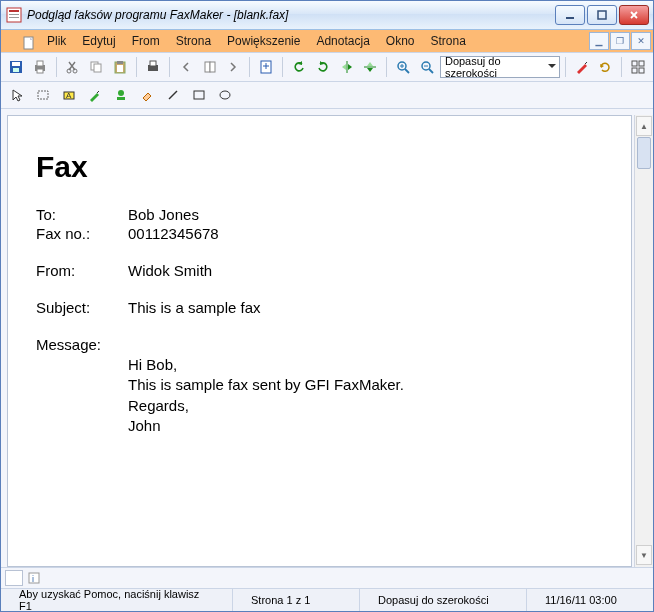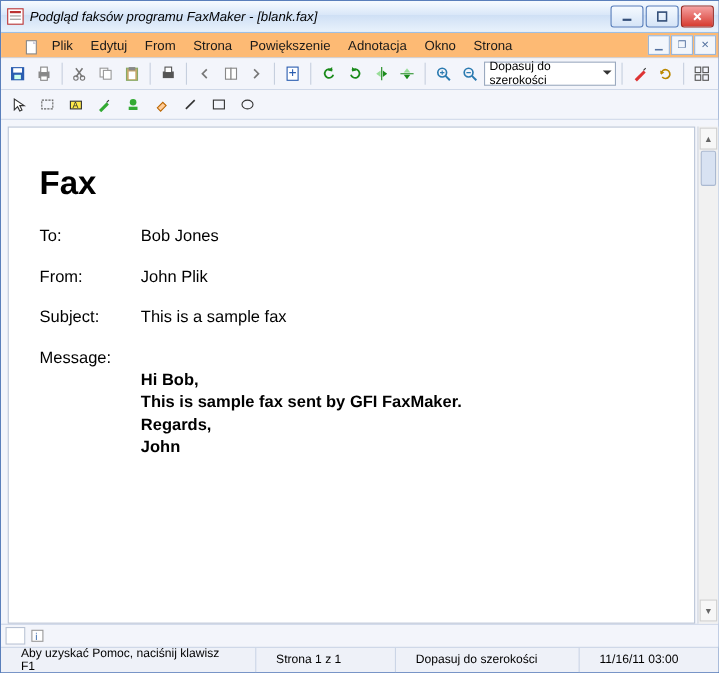--- a/index.html
+++ b/index.html
@@ -28,21 +28,21 @@
   
   .client{flex:1;display:flex;flex-direction:column;background:#f3f5fb;min-height:0;}
   .doc-area{flex:1;display:flex;background:#f3f5fb;padding:6px 0 0 6px;min-height:0;}
   .page{flex:1;background:#fff;border:1px solid #b9c4d6;margin-right:2px;overflow:hidden;position:relative;}
   .page-inner{padding:18px 28px 10px 28px;font-family:"Segoe UI",Arial,sans-serif;color:#000;}
   .fax-title{font-size:30px;font-weight:bold;margin:16px 0 22px 0;}
   .row{display:flex;margin-bottom:2px;}
   .lbl{width:92px;font-weight:normal;font-size:15px;}
   .val{font-size:15px;}
   .gap{height:18px;}
-  .msgbody{margin-left:92px;font-size:15px;line-height:1.35;font-weight:bold;}
+  .msgbody{margin-left:92px;font-size:15px;line-height:1.35;}
   
   .vscroll{width:18px;background:#f1f1f1;border-left:1px solid #d0d6e2;position:relative;}
   .vscroll .up,.vscroll .down{height:18px;background:#f7f7f7;border:1px solid #cfcfcf;margin:1px;display:flex;align-items:center;justify-content:center;font-size:8px;color:#666;}
   .vscroll .thumb{position:absolute;top:22px;left:2px;right:2px;height:30px;background:#d8e2f2;border:1px solid #aab9d1;border-radius:2px;}
   
   .smallbar{height:20px;background:#f3f5fb;border-top:1px solid #cbd5e6;display:flex;align-items:center;padding-left:4px;gap:4px;}
   .smallbar .sq{width:16px;height:14px;border:1px solid #b8c2d4;background:#fff;}
   
   .status{height:22px;background:#eef1f8;border-top:1px solid #cbd5e6;display:flex;align-items:stretch;font-size:11px;}
   .status .cell{padding:3px 18px;border-right:1px solid #cbd5e6;display:flex;align-items:center;}
@@ -292,24 +292,28 @@
 
   <div class="client">
     <div class="doc-area">
       <div class="page">
         <div class="page-inner">
           <div class="fax-title">Fax</div>
           <div class="row">
               <div class="lbl">To:</div>
               <div class="val">Bob Jones</div>
             </div>
+          <div class="row">
+              <div class="lbl">Fax no.:</div>
+              <div class="val">00112345678</div>
+            </div>
           <div class="gap"></div>
           <div class="row">
               <div class="lbl">From:</div>
-              <div class="val">John Plik</div>
+              <div class="val">Widok Smith</div>
             </div>
           <div class="gap"></div>
           <div class="row">
               <div class="lbl">Subject:</div>
               <div class="val">This is a sample fax</div>
             </div>
           <div class="gap"></div>
           <div class="row">
               <div class="lbl">Message:</div>
             </div>

